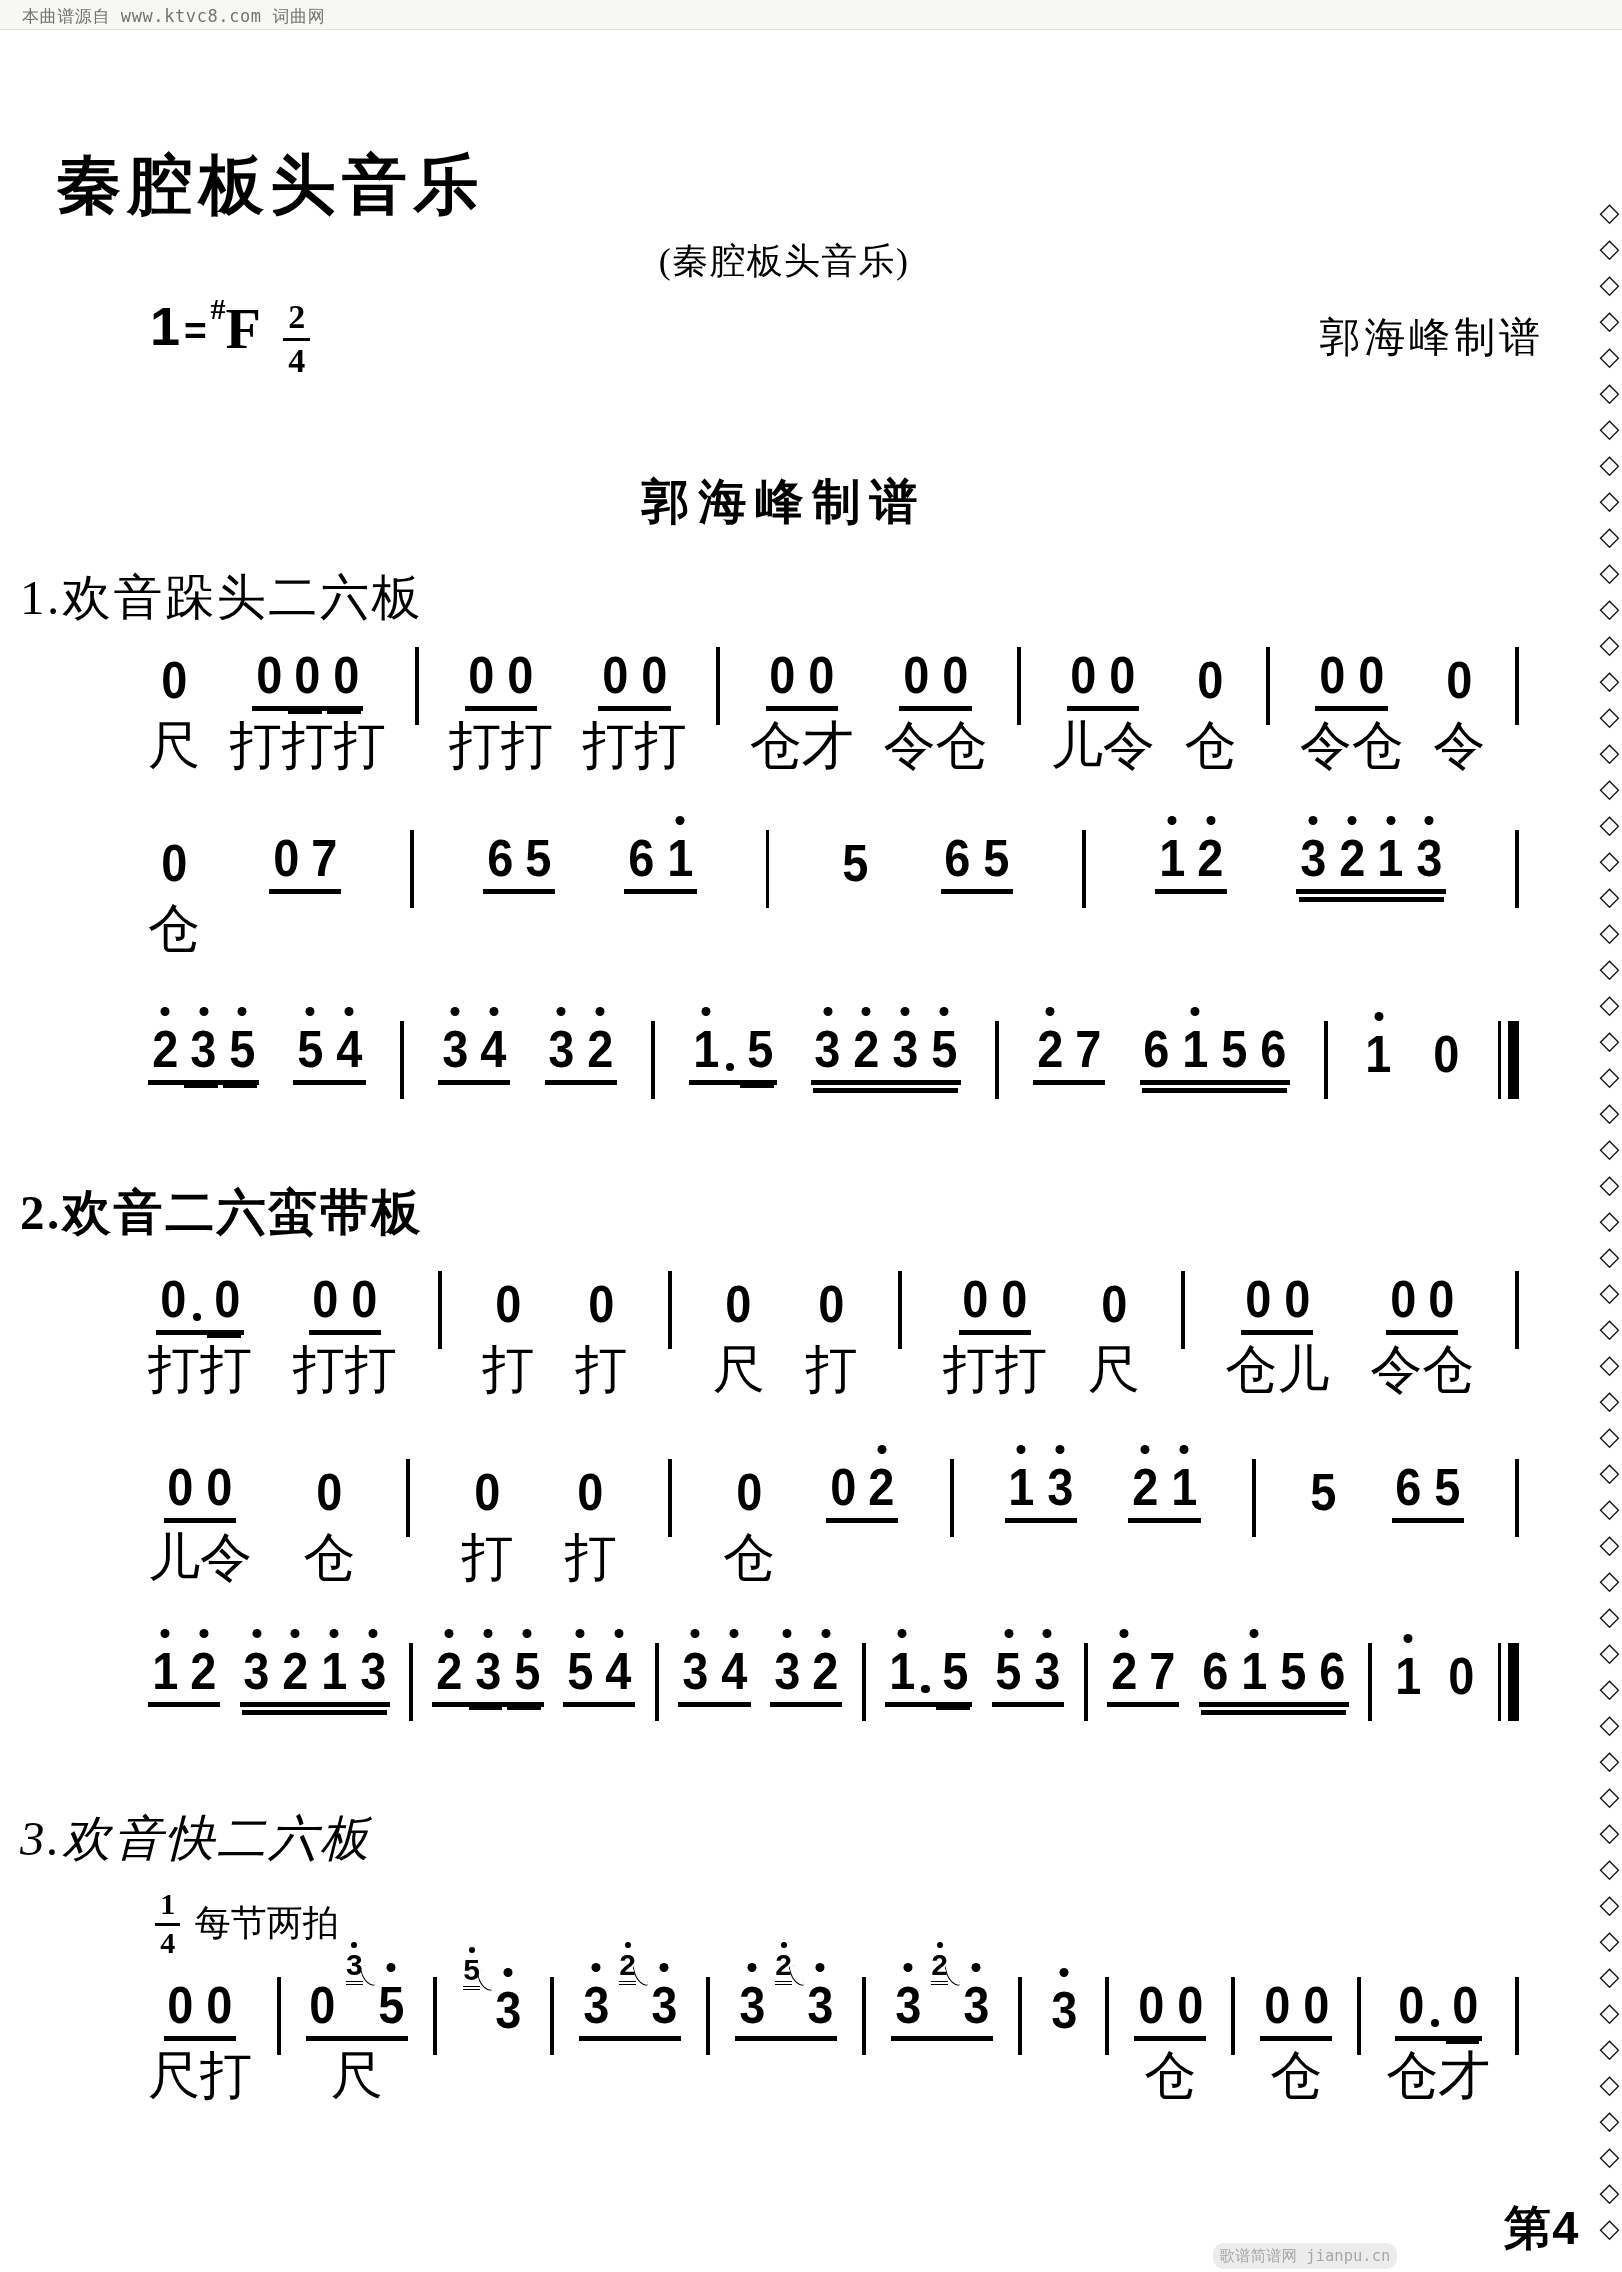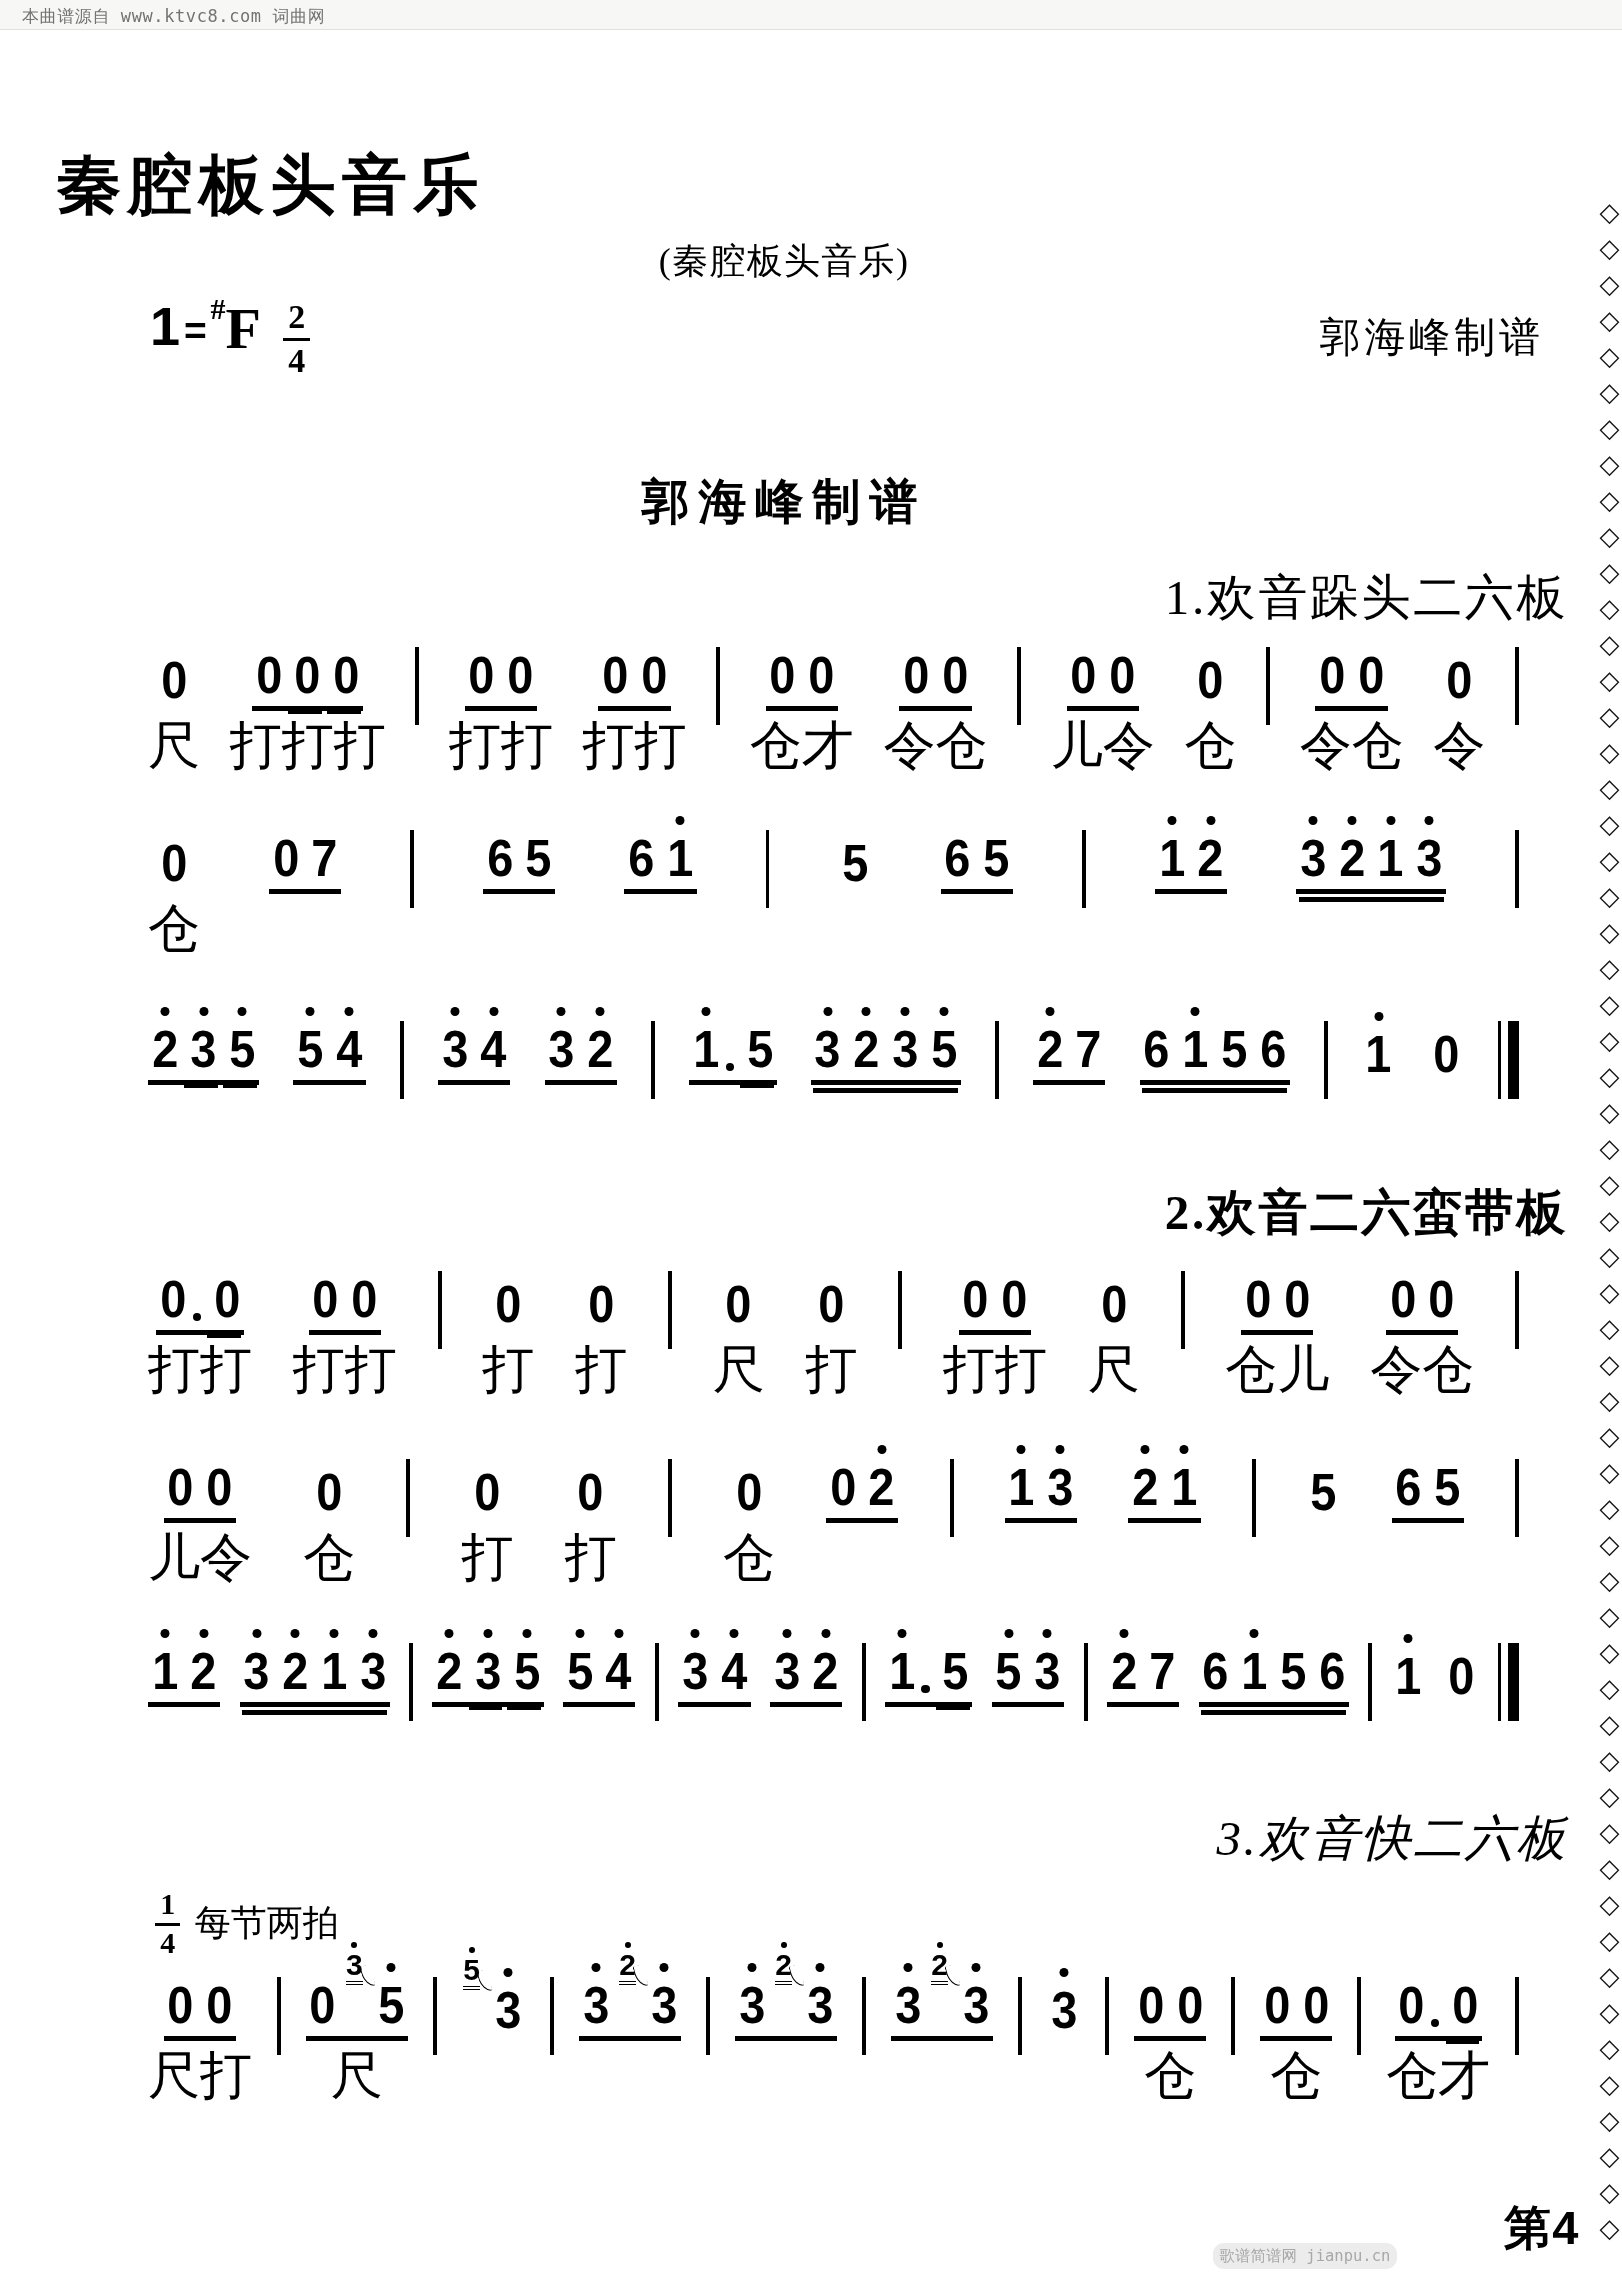--- a/index.html
+++ b/index.html
@@ -23,21 +23,21 @@
   .keq{font:700 39px "Liberation Sans",sans-serif;line-height:1;margin:11.7px 3.9px 0 3.9px;}
   .ksharp{font:700 30px "Liberation Serif",serif;line-height:1;margin-top:-5.2px;}
   .kf{font:700 58px "Liberation Serif",serif;line-height:1;margin-top:1.3px;}
   .frac{display:inline-flex;flex-direction:column;align-items:center;font:700 34px "Liberation Serif",serif;line-height:1;margin:1.3px 0 0 22px;}
   .frac .fl{border-bottom:3.9px solid #000;padding:0 5.2px 3.9px 5.2px;}
   .frac .fd{padding-top:2.6px;}
   .arranger{right:78px;top:310px;font:400 41px "Liberation Serif",serif;letter-spacing:3.9px;}
 
   
   .h-group{left:0;top:470px;width:1568px;text-align:center;font:700 48px "Liberation Sans","DejaVu Sans",sans-serif;letter-spacing:9px;}
-  .h-sub{width:1568px;text-align:right;font:500 49px "Liberation Serif",serif;letter-spacing:2.6px;}
+  .h-sub{width:1568px;text-align:left;font:500 49px "Liberation Serif",serif;letter-spacing:2.6px;margin-left:20px;}
   .h-s1{left:0;top:565px;}
   .h-s2{left:0;top:1180px;font-weight:bold;}
   .h-s3{left:0;top:1806px;font-style:italic;}
 
   .time2{left:155px;top:1889px;display:flex;align-items:center;gap:14.3px;}
   .time2 .frac{margin:0;font-size:30px;}
   .t2txt{font:500 36px "Liberation Serif",serif;}
 
   
   .mline{position:absolute;left:148px;width:1371px;display:flex;justify-content:space-between;align-items:flex-start;}

